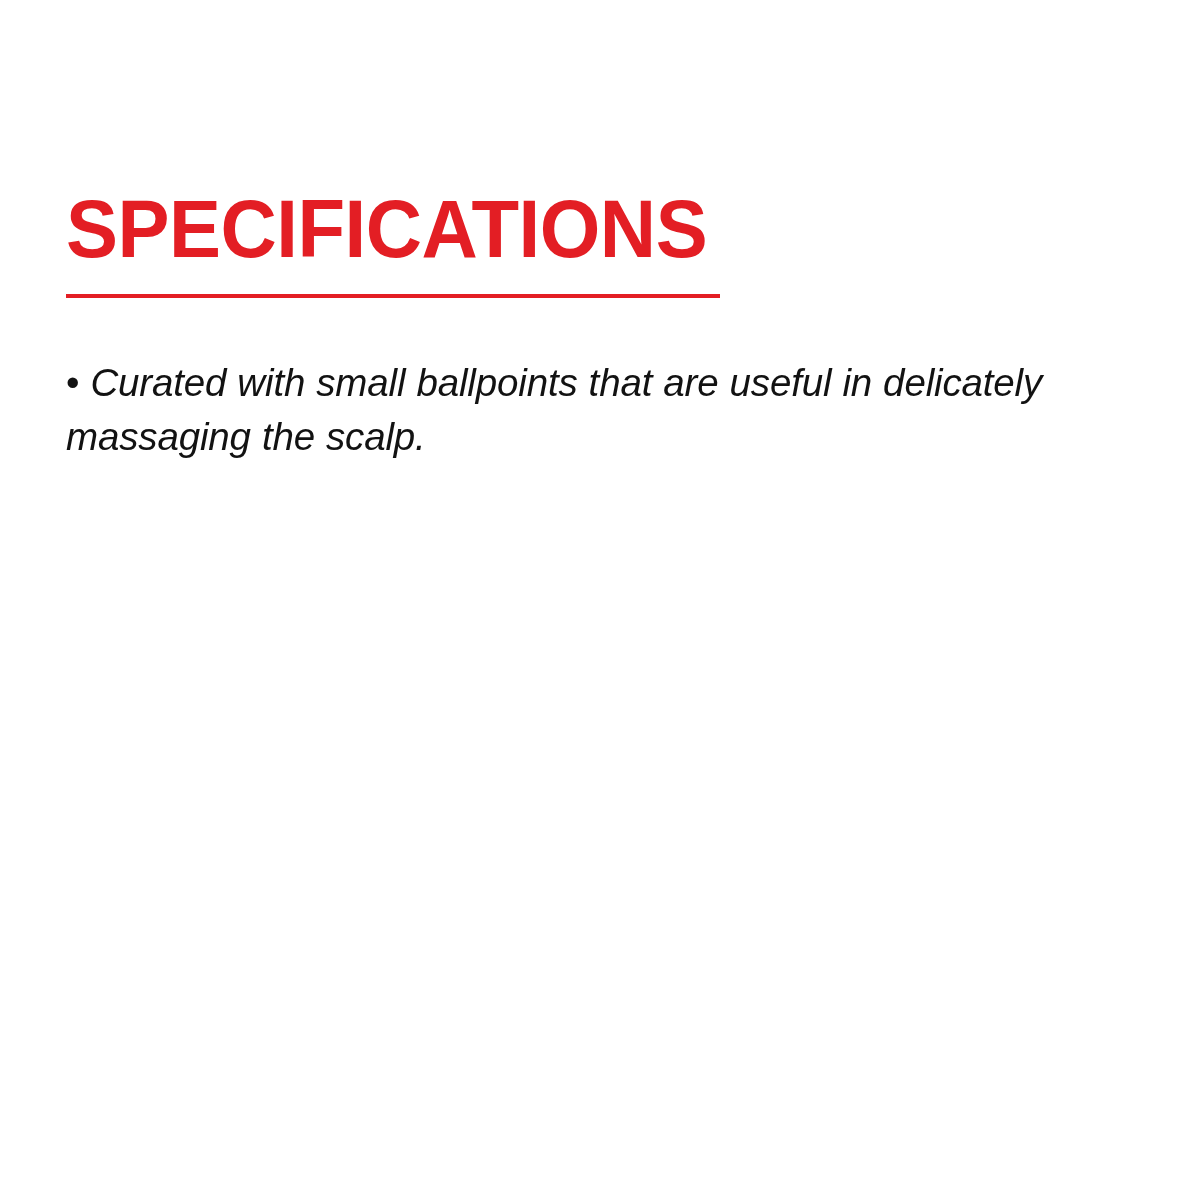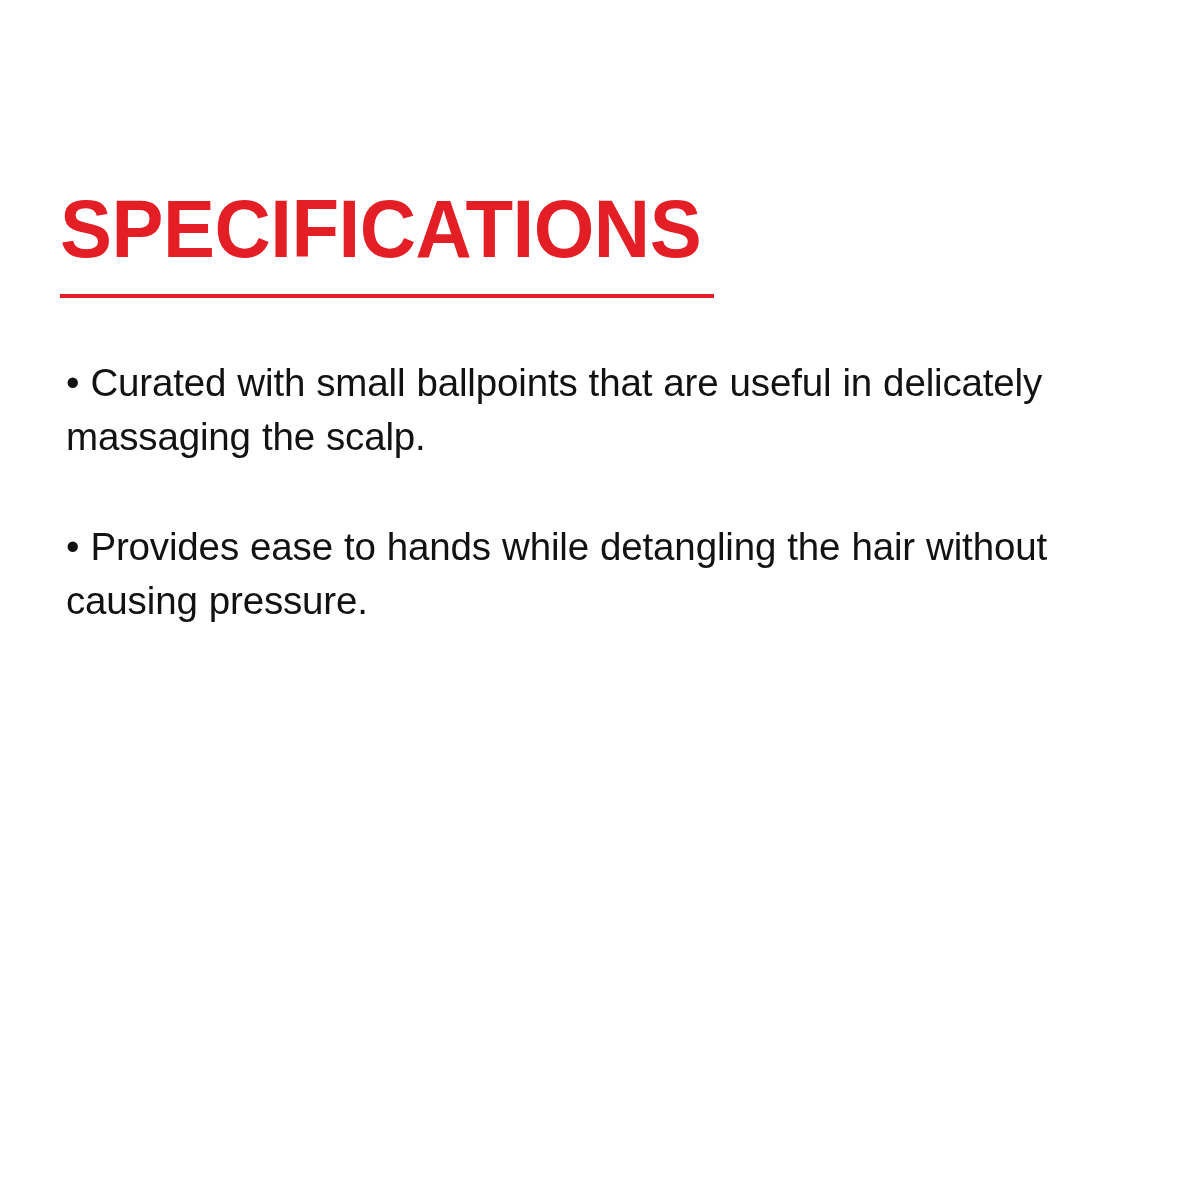--- a/index.html
+++ b/index.html
@@ -21,21 +21,21 @@
     position: relative;
     width: 1200px;
     height: 1200px;
     background: #ffffff;
     box-sizing: border-box;
   }
 
   
   .heading-block {
     position: absolute;
-    left: 60px;
+    left: 66px;
     top: 188px;
     width: 1070px;
   }
 
   .heading-title {
     margin: 0;
     font-family: "Liberation Sans Narrow", "Liberation Sans", "DejaVu Sans Condensed", sans-serif;
     font-size: 82px;
     font-weight: 700;
     line-height: 1.0;
@@ -79,20 +79,21 @@
   .spec-item:last-child {
     margin-bottom: 0;
   }
 
   .bullet-dot {
     display: inline;
   }
 
   .spec-text {
     display: inline;
+    font-style: italic;
   }
 </style>
 </head>
 <body>
 
 <div class="card">
 
   <div class="heading-block">
     <h1 class="heading-title">SPECIFICATIONS</h1>
     <div class="heading-rule"></div>
@@ -100,20 +101,16 @@
 
   <ul class="spec-list">
 
     <li class="spec-item">
       <span class="bullet-dot">•</span>
       <span class="spec-text">Curated with small ballpoints that are useful in delicately massaging the scalp.</span>
     </li>
 
 
 
-    <li class="spec-item">
-      <span class="bullet-dot">•</span>
-      <span class="spec-text">Provides ease to hands while detangling the hair without causing pressure.</span>
-    </li>
 
   </ul>
 
 </div>
 
 </body></html>

